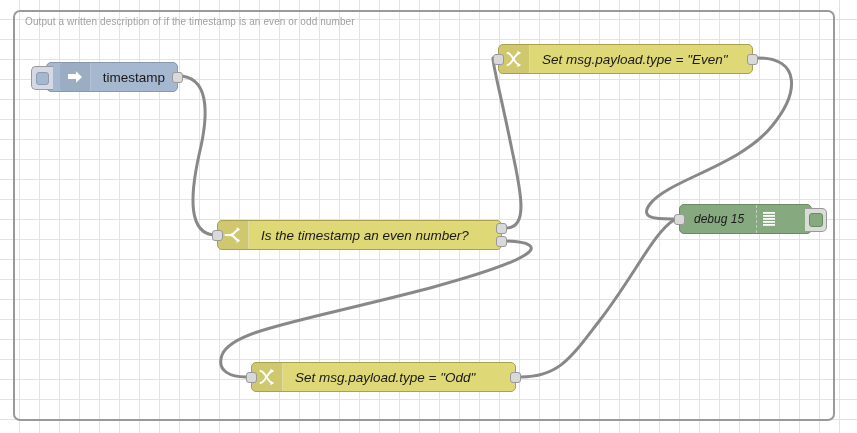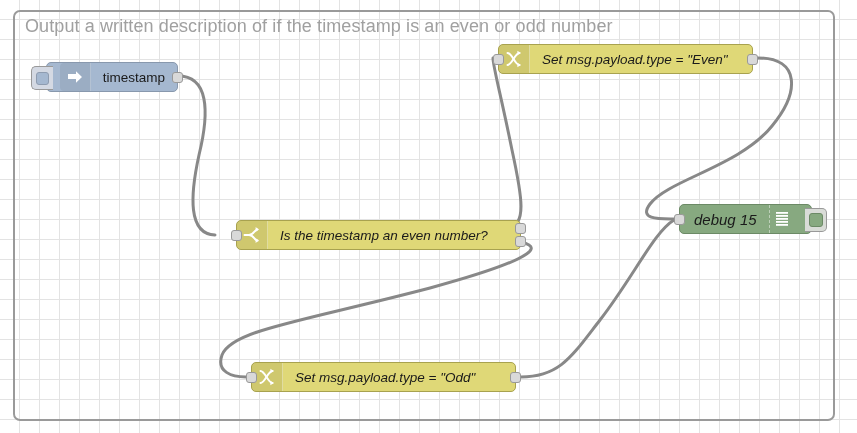--- a/index.html
+++ b/index.html
@@ -35,21 +35,21 @@
     height: 411px;
     border: 2px solid #9a9a9a;
     border-radius: 7px;
     box-sizing: border-box;
     background: transparent;
   }
   .group-label {
     position: absolute;
     left: 25px;
     top: 16px;
-    font-size: 18px;
+    font-size: 10px;
     color: #a0a0a0;
     white-space: nowrap;
     letter-spacing: 0.1px;
   }
   
   .node {
     position: absolute;
     display: flex;
     align-items: stretch;
     height: 30px;
@@ -124,21 +124,21 @@
   }
   
   .node-debug {
     background: #87a980;
     border-color: #6c8a66;
   }
   .debug-label {
     display: flex;
     align-items: center;
     padding: 0 12px 0 14px;
-    font-size: 15px;
+    font-size: 12px;
     font-style: italic;
     color: #1a1a1a;
     white-space: nowrap;
   }
   .debug-lines {
     width: 24px;
     display: flex;
     align-items: center;
     justify-content: center;
     border-left: 1px dashed rgba(255,255,255,0.45);
@@ -208,21 +208,21 @@
     <div class="node-icon">
       <svg width="18" height="18" viewBox="0 0 18 18">
         <path d="M2 6 h8 V3.2 L16 9 l-6 5.8 V11 H2 Z" fill="#ffffff"></path>
         <rect x="2" y="7.2" width="8" height="3.2" fill="#ffffff"></rect>
       </svg>
     </div>
     <div class="node-label">timestamp</div>
     <div class="port port-out" style="top:9px;"></div>
   </div>
 
-  <div class="node node-yellow" style="left:236px; top:220px; width:285px;">
+  <div class="node node-yellow" style="left:217px; top:220px; width:285px;">
     <div class="node-icon">
       <svg width="18" height="18" viewBox="0 0 18 18">
         <path d="M1.5 9 H6" stroke="#ffffff" stroke-width="2" fill="none" stroke-linecap="round"></path>
         <path d="M6 9 C 11 9, 11 4, 14.5 3.4" stroke="#ffffff" stroke-width="2" fill="none" stroke-linecap="round"></path>
         <path d="M6 9 C 11 9, 11 14, 14.5 14.6" stroke="#ffffff" stroke-width="2" fill="none" stroke-linecap="round"></path>
         <path d="M12.6 1 L15.8 3.4 L12.6 5.8 Z" fill="#ffffff"></path>
         <path d="M12.6 12.2 L15.8 14.6 L12.6 17 Z" fill="#ffffff"></path>
       </svg>
     </div>
     <div class="node-label italic">Is the timestamp an even number?</div>

